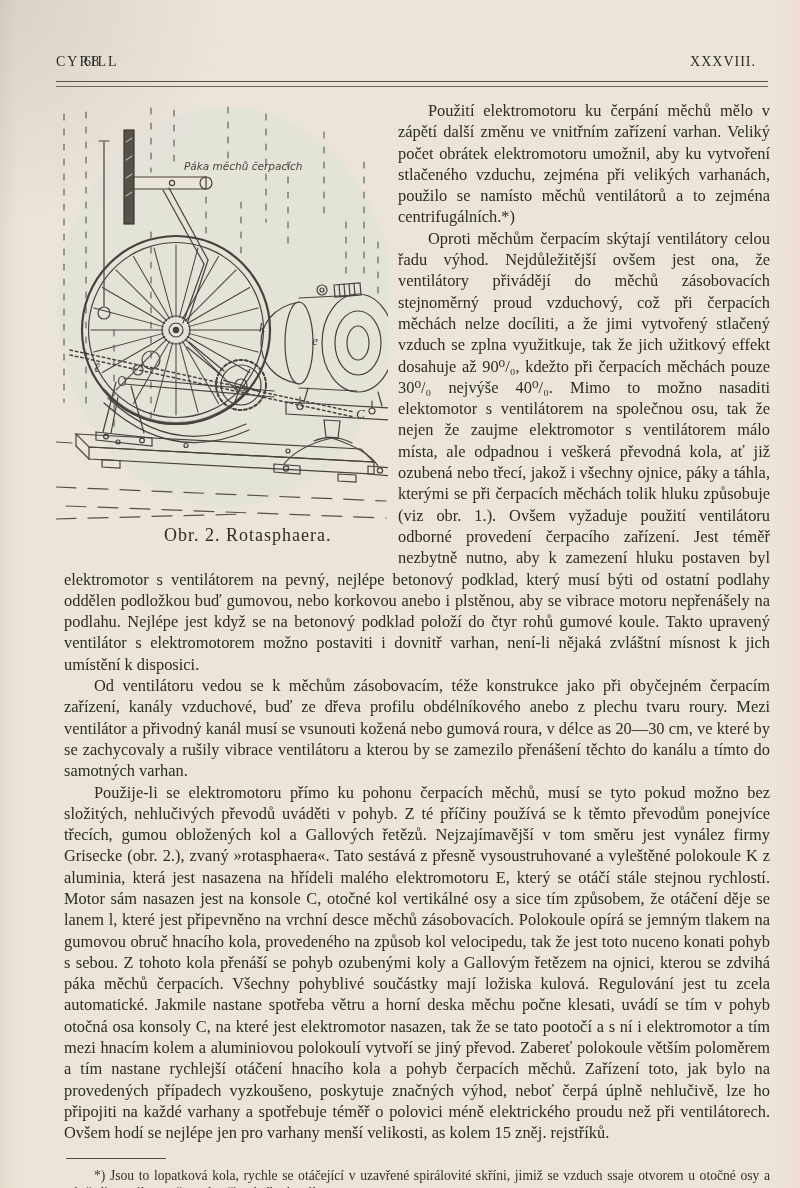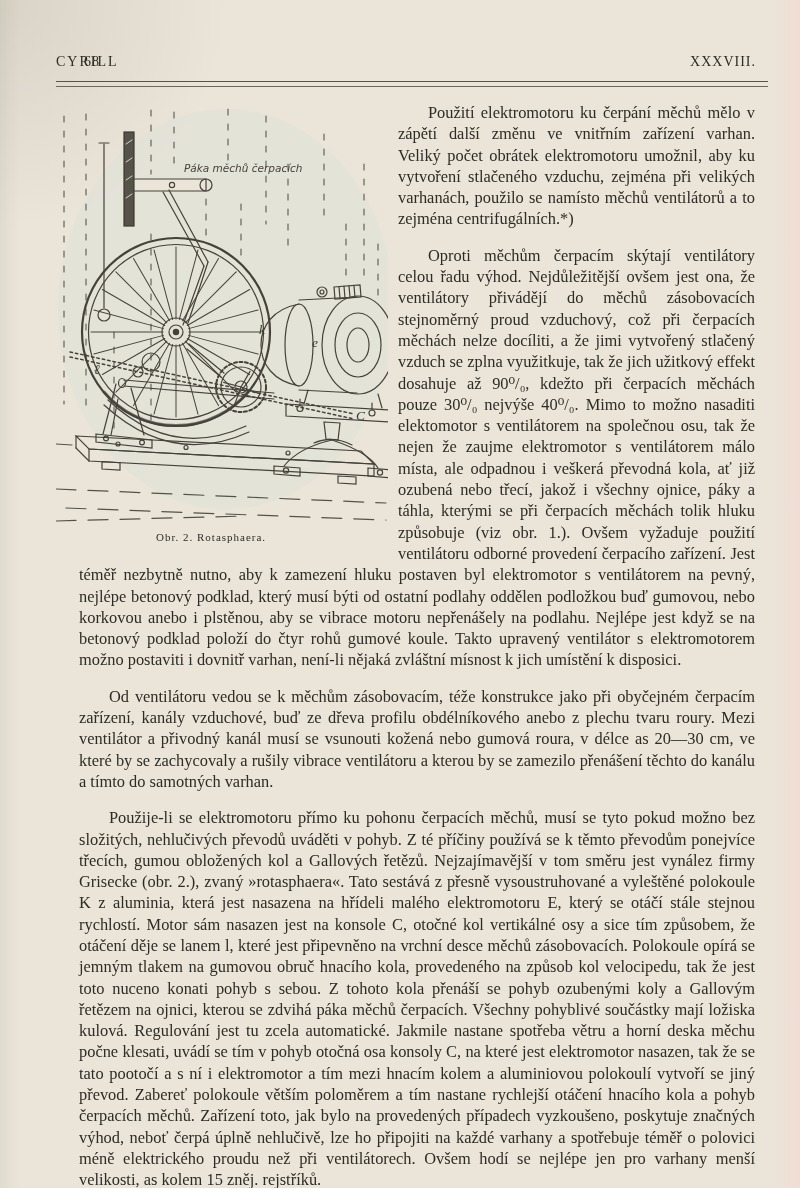--- a/index.html
+++ b/index.html
@@ -28,32 +28,32 @@
     height:4px;
     border-top:1.6px solid #56534a;
     border-bottom:1px solid #6a675c;
   }
   .content{
     margin:13px 30px 0 64px;
     text-align:justify;
     font-size:16.4px;
     line-height:21.3px;
   }
-  .content p{margin:15px;text-indent:30px;}
+  .content p{margin:0;text-indent:30px;}
   .figure{
     float:left;
     width:332px;height:452px;
     margin:2px 10px 2px -8px;
     position:relative;
   }
   .figure svg{display:block;}
   .fig-caption{
     position:absolute;
-    left:100px;bottom:8px;
-    font-size:11px;
+    left:108px;bottom:8px;
+    font-size:18px;
     letter-spacing:1px;
     text-indent:0;
     color:#2f2c26;
   }
   .fig-sketch-label{
     font-family:"DejaVu Sans",sans-serif;
     font-size:10.5px;
     font-style:italic;
     fill:#45423a;
   }

